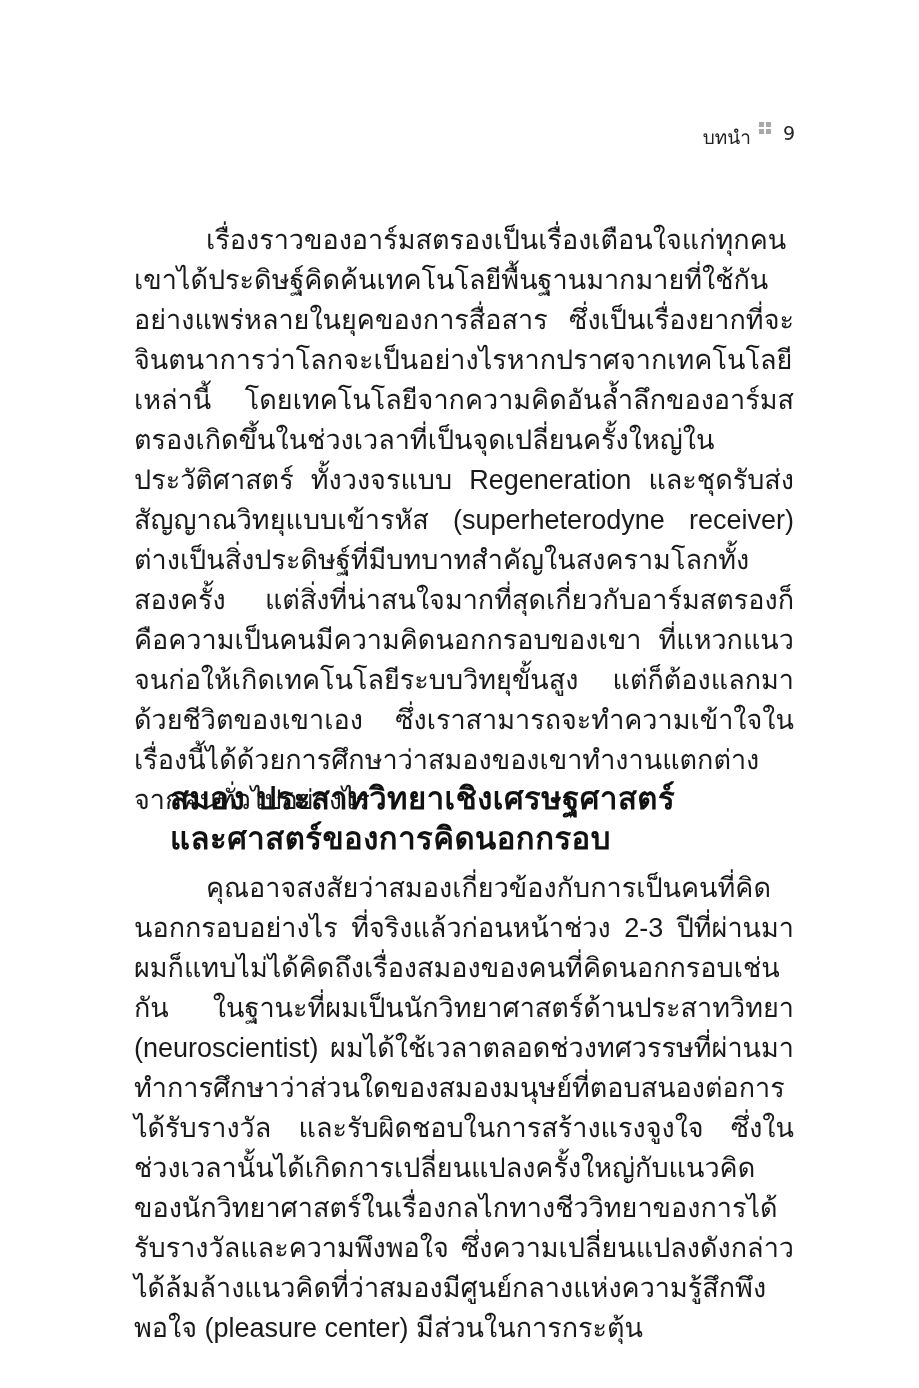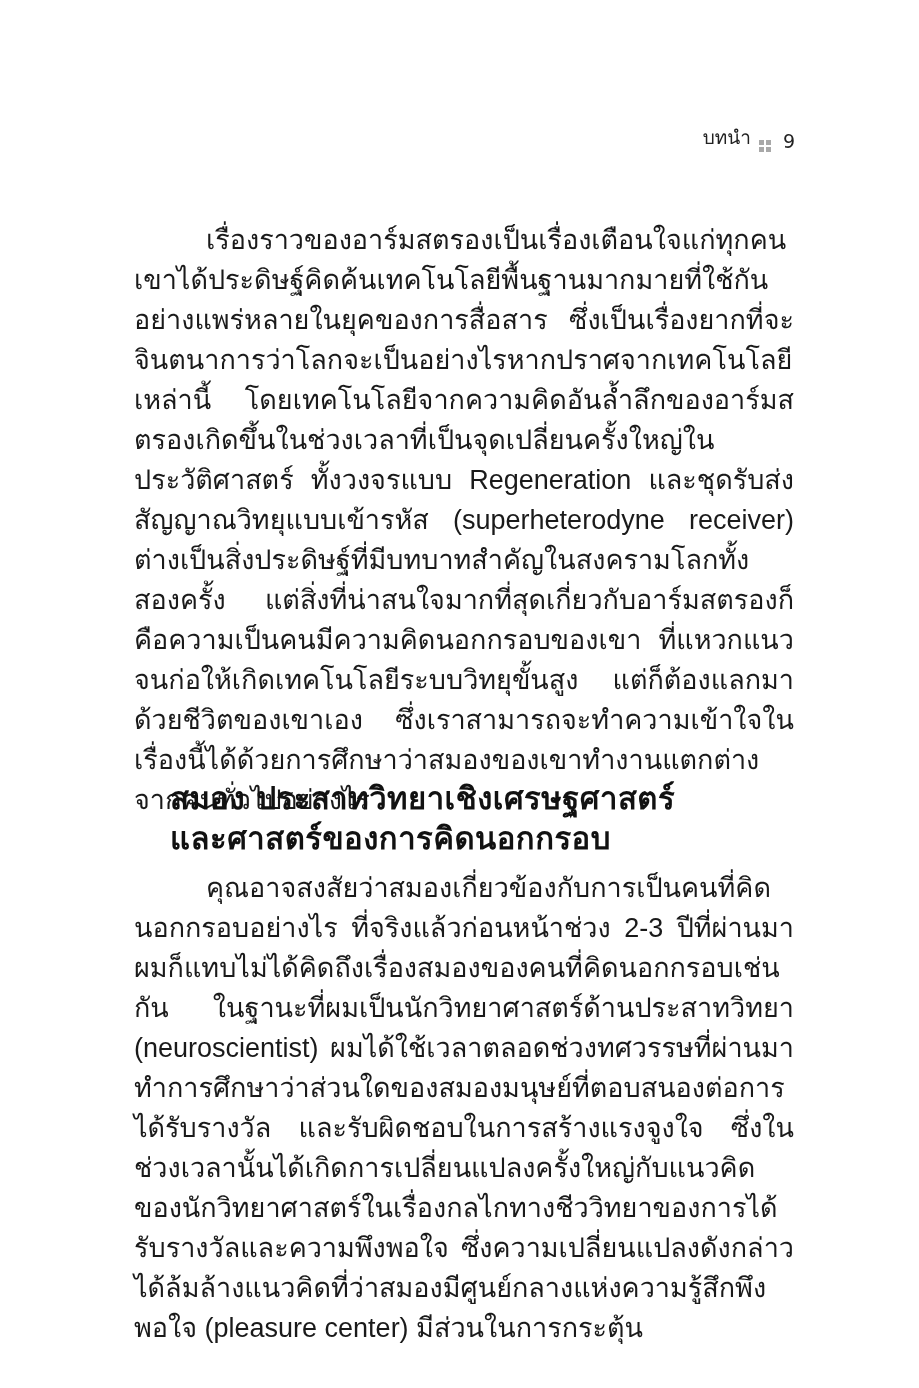--- a/index.html
+++ b/index.html
@@ -12,21 +12,21 @@
       height: 1388px;
       position: relative;
       overflow: hidden;
       color: #1a1a1a;
     }
     .running-header {
       position: absolute;
       top: 122px;
       right: 124px;
       display: flex;
-      align-items: flex-end;
+      align-items: flex-start;
       gap: 8px;
       font-family: "DejaVu Sans", sans-serif;
       font-size: 19px;
       color: #222;
     }
     .header-sep {
       display: inline-grid;
       grid-template-columns: 5px 5px;
       grid-gap: 2px;
       width: 12px;

